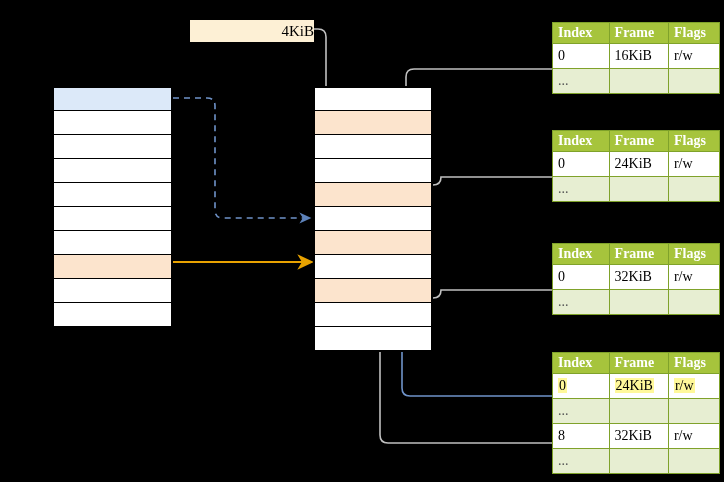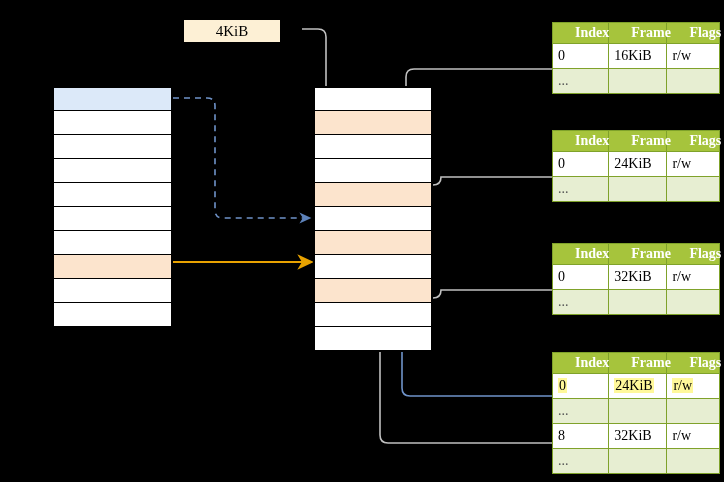--- a/index.html
+++ b/index.html
@@ -43,21 +43,21 @@
     border-collapse:collapse;
     font-size:14px;
     background:#ffffff;
     table-layout:fixed;
   }
   .ptable th{
     background:#a6c43c;
     color:#ffffff;
     font-weight:bold;
     text-align:left;
-    padding:2px 22px;
+    padding:2px 5px;
     border:1px solid #7fa22a;
     font-size:14px;
     white-space:nowrap;
   }
   .ptable td{
     background:#ffffff;
     color:#000000;
     padding:2px 5px;
     border:1px solid #7fa22a;
     height:20px;
@@ -100,21 +100,21 @@
 
     <path d="M340,330 L340,268" fill="none" stroke="#c0c0c0" stroke-width="1.6" marker-end="url(#ah-gray)"></path>
 
     <path d="M552,396 L410,396 Q402,396 402,388 L402,232" fill="none" stroke="#6f93c9" stroke-width="1.6" marker-end="url(#ah-blue)"></path>
 
     <path d="M173,98 L207,98 Q215,98 215,106 L215,210 Q215,218 223,218 L305,218" fill="none" stroke="#6f93c9" stroke-width="1.6" stroke-dasharray="6 5" marker-end="url(#ah-blue)"></path>
 
     <path d="M173,262 L305,262" fill="none" stroke="#e8a200" stroke-width="2.2" marker-end="url(#ah-orange)"></path>
   </svg>
 
-  <div class="labelbox" style="left:184px;top:20px;width:96px;">4KiB</div>
+  <div class="labelbox" style="left:190px;top:20px;width:124px;text-align:right;">4KiB</div>
 
   <div class="colstack" id="left-stack" style="left:52px;top:86px;width:121px;">
       <div class="cell blue"></div>
       <div class="cell"></div>
       <div class="cell"></div>
       <div class="cell"></div>
       <div class="cell"></div>
       <div class="cell"></div>
       <div class="cell"></div>
       <div class="cell orange"></div>

